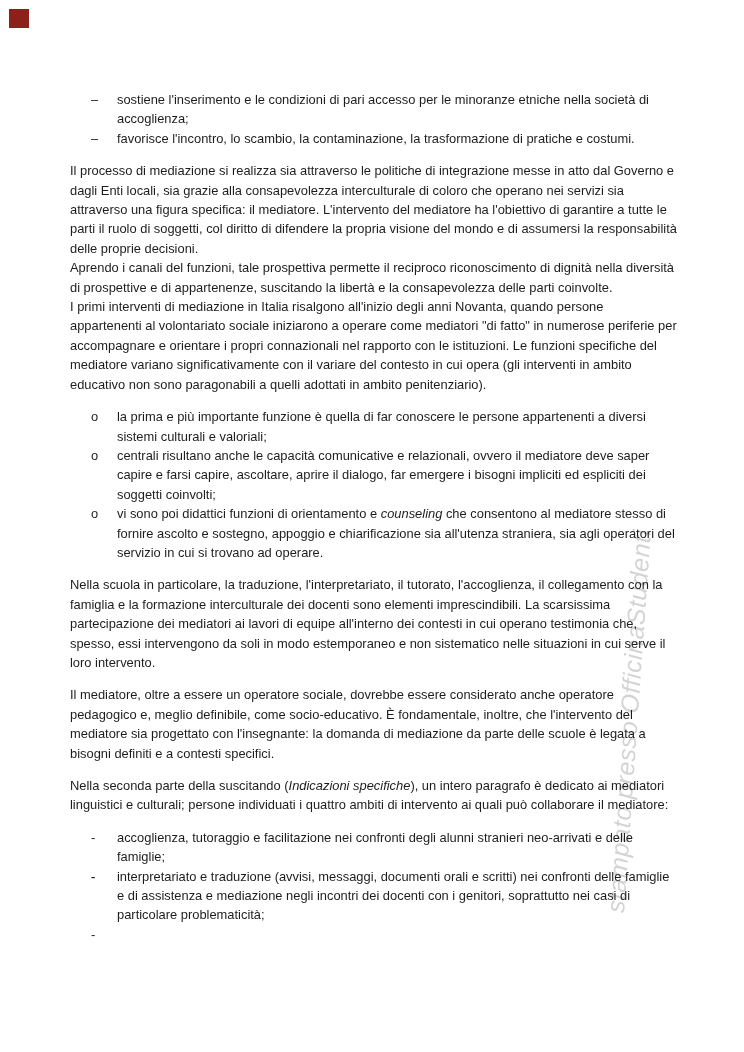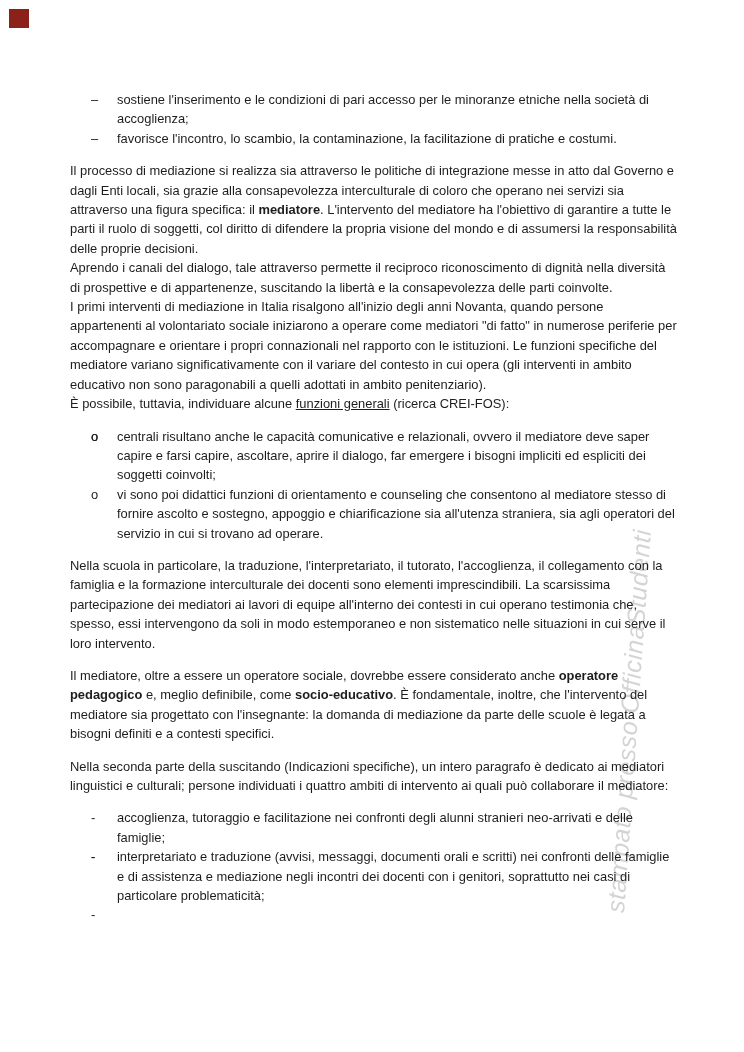--- a/index.html
+++ b/index.html
@@ -23,43 +23,42 @@
   }
   .content{
     position:absolute;left:70px;top:77px;width:608px;
     font-size:12.9px;line-height:19.4px;text-align:left;
   }
   .pgroup{margin:13px 0;}
   .para{margin:0;padding:0;}
   .list{margin:13px 0;}
   .li{position:relative;padding-left:47px;margin:0;}
   .marker{position:absolute;left:21px;top:0;}
-  .b{font-weight:bold;}
-  .i{}
+  .b{font-weight:normal;}
+  .i{font-style:italic;}
   .u{text-decoration:underline;}
 </style>
 </head>
 <body>
 
 <div class="page" style="background: rgb(255, 255, 255); color: rgb(29, 29, 29);">
   <div class="stamp" style="background: rgb(139, 33, 24);"></div>
   <div class="watermark" style="color: rgb(212, 212, 212);">stampato presso OfficinaStudenti</div>
   <div class="content" id="doc-content">
       <div class="list">
         <div class="li"><span class="marker">–</span><span><span>sostiene l'inserimento e le condizioni di pari accesso per le minoranze etniche nella società di accoglienza;</span></span></div>
-        <div class="li"><span class="marker">–</span><span><span>favorisce l'incontro, lo scambio, la contaminazione, la facilitazione di pratiche e costumi.</span></span></div>
+        <div class="li"><span class="marker">–</span><span><span>favorisce l'incontro, lo scambio, la contaminazione, la trasformazione di pratiche e costumi.</span></span></div>
       </div>
       <div class="pgroup">
         <p class="para"><span>Il processo di mediazione si realizza sia attraverso le politiche di integrazione messe in atto dal Governo e dagli Enti locali, sia grazie alla consapevolezza interculturale di coloro che operano nei servizi sia attraverso una figura specifica: il </span><span class="b">mediatore</span><span>. L'intervento del mediatore ha l'obiettivo di garantire a tutte le parti il ruolo di soggetti, col diritto di difendere la propria visione del mondo e di assumersi la responsabilità delle proprie decisioni.</span></p>
-        <p class="para"><span>Aprendo i canali del dialogo, tale attraverso permette il reciproco riconoscimento di dignità nella diversità di prospettive e di appartenenze, suscitando la libertà e la consapevolezza delle parti coinvolte.</span></p>
+        <p class="para"><span>Aprendo i canali del funzioni, tale prospettiva permette il reciproco riconoscimento di dignità nella diversità di prospettive e di appartenenze, suscitando la libertà e la consapevolezza delle parti coinvolte.</span></p>
         <p class="para"><span>I primi interventi di mediazione in Italia risalgono all'inizio degli anni Novanta, quando persone appartenenti al volontariato sociale iniziarono a operare come mediatori "di fatto" in numerose periferie per accompagnare e orientare i propri connazionali nel rapporto con le istituzioni. Le funzioni specifiche del mediatore variano significativamente con il variare del contesto in cui opera (gli interventi in ambito educativo non sono paragonabili a quelli adottati in ambito penitenziario).</span></p>
-        <p class="para"><span>È possibile, tuttavia, individuare alcune </span><span class="u">funzioni generali</span><span> (ricerca CREI-FOS):</span></p>
       </div>
       <div class="list">
-        <div class="li"><span class="marker">o</span></div>
+        <div class="li"><span class="marker">o</span><span><span>la prima e più importante funzione è quella di far conoscere le persone appartenenti a diversi sistemi culturali e valoriali;</span></span></div>
         <div class="li"><span class="marker">o</span><span><span>centrali risultano anche le capacità comunicative e relazionali, ovvero il mediatore deve saper capire e farsi capire, ascoltare, aprire il dialogo, far emergere i bisogni impliciti ed espliciti dei soggetti coinvolti;</span></span></div>
         <div class="li"><span class="marker">o</span><span><span>vi sono poi didattici funzioni di orientamento e </span><span class="i">counseling</span><span> che consentono al mediatore stesso di fornire ascolto e sostegno, appoggio e chiarificazione sia all'utenza straniera, sia agli operatori del servizio in cui si trovano ad operare.</span></span></div>
       </div>
       <div class="pgroup">
         <p class="para"><span>Nella scuola in particolare, la traduzione, l'interpretariato, il tutorato, l'accoglienza, il collegamento con la famiglia e la formazione interculturale dei docenti sono elementi imprescindibili. La scarsissima partecipazione dei mediatori ai lavori di equipe all'interno dei contesti in cui operano testimonia che, spesso, essi intervengono da soli in modo estemporaneo e non sistematico nelle situazioni in cui serve il loro intervento.</span></p>
       </div>
       <div class="pgroup">
         <p class="para"><span>Il mediatore, oltre a essere un operatore sociale, dovrebbe essere considerato anche </span><span class="b">operatore pedagogico</span><span> e, meglio definibile, come </span><span class="b">socio-educativo</span><span>. È fondamentale, inoltre, che l'intervento del mediatore sia progettato con l'insegnante: la domanda di mediazione da parte delle scuole è legata a bisogni definiti e a contesti specifici.</span></p>
       </div>
       <div class="pgroup">

